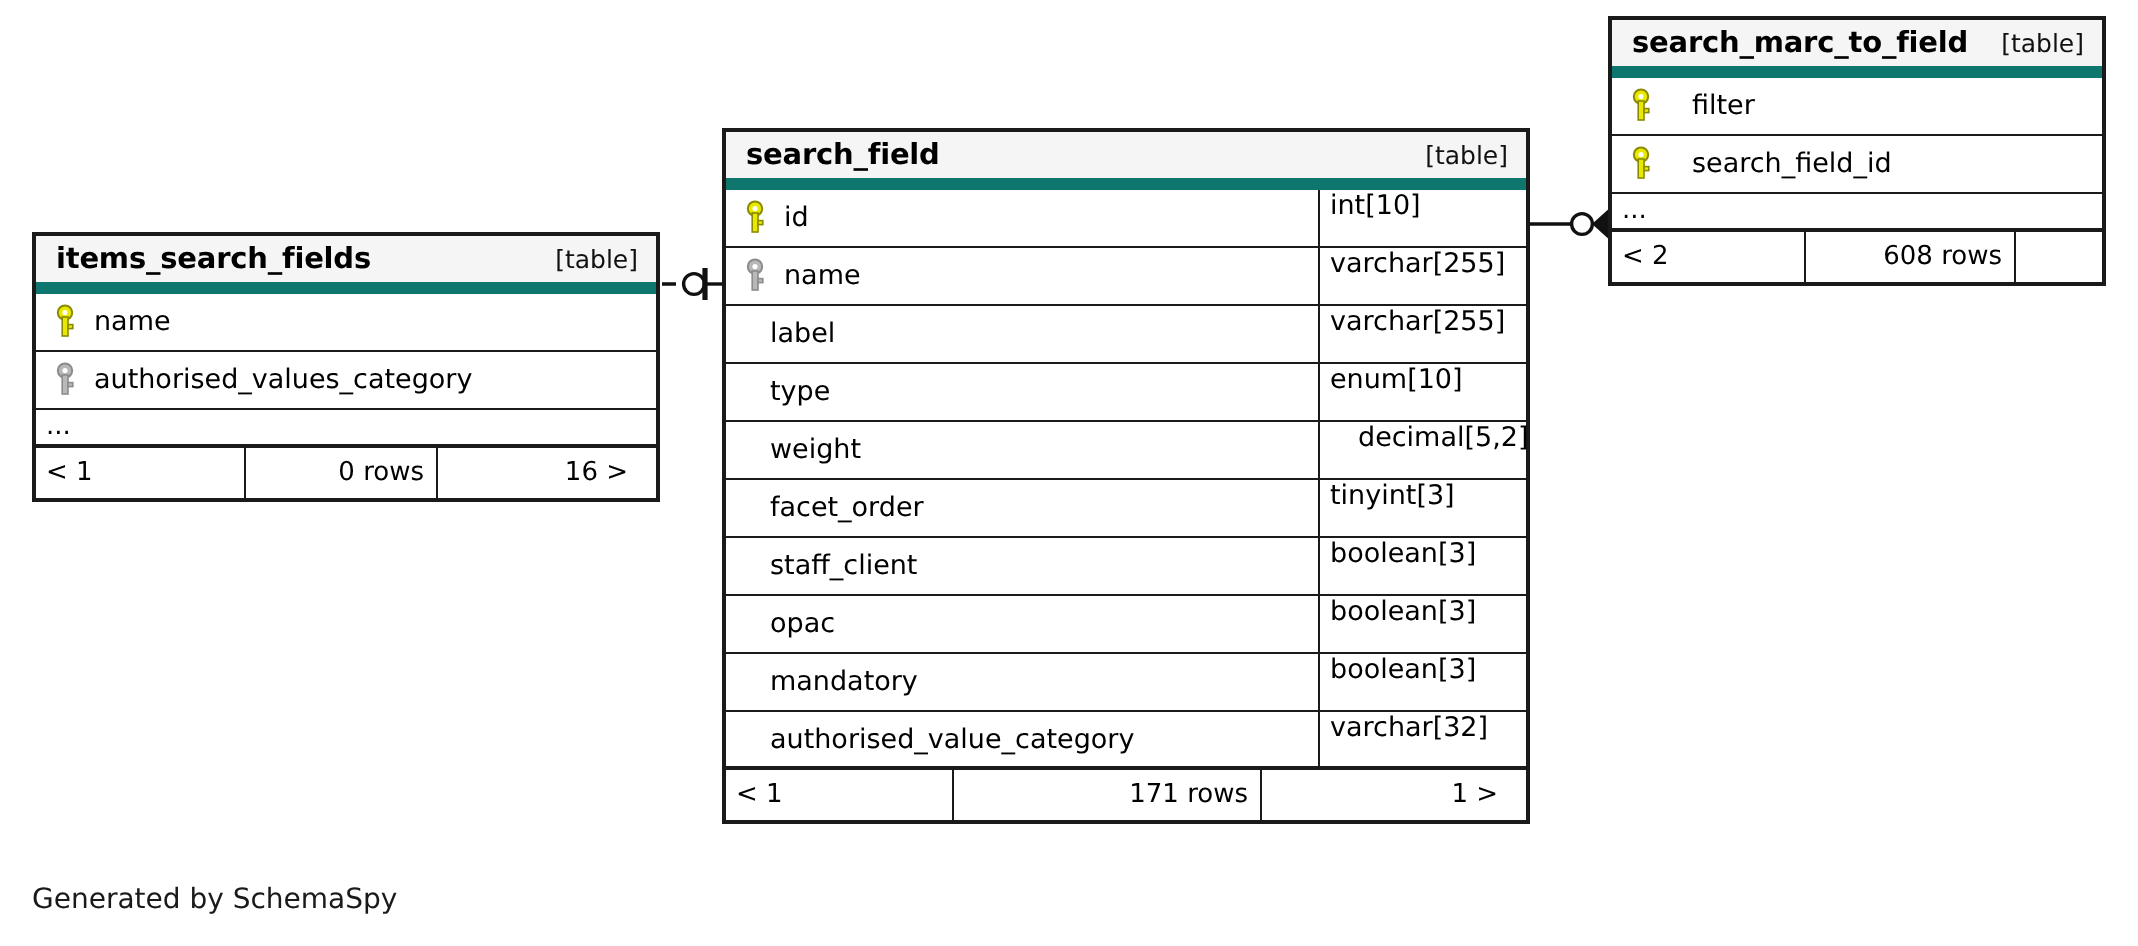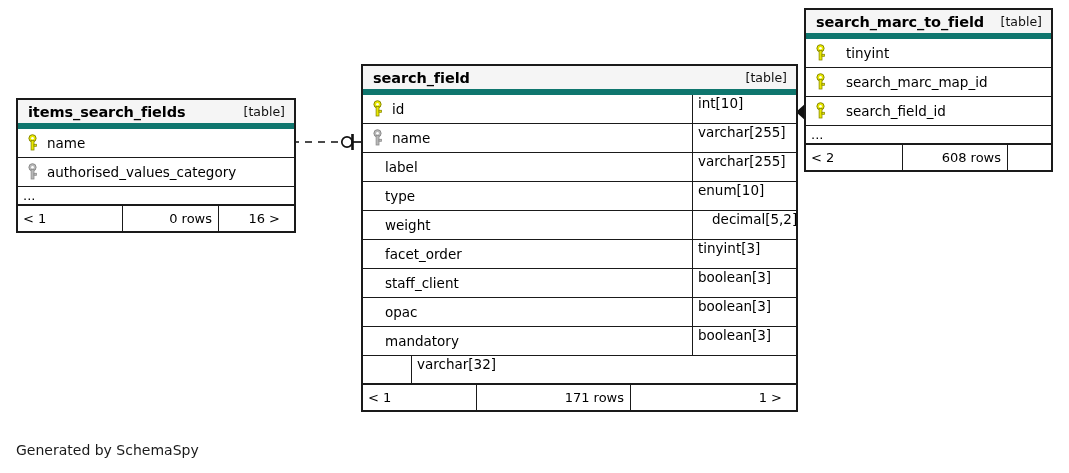--- a/index.html
+++ b/index.html
@@ -156,21 +156,21 @@
     <line x1="60.5" y1="6" x2="60.5" y2="22" stroke="#111111" stroke-width="2.6"></line>
     <line x1="60.5" y1="14" x2="69" y2="14" stroke="#111111" stroke-width="1.7"></line>
   </svg>
 
   <svg class="connector" style="left:734px; top:98px; width:74px; height:28px;" viewBox="0 0 74 28">
     <line x1="0" y1="14" x2="52" y2="14" stroke="#111111" stroke-width="1.7"></line>
     <circle cx="57" cy="14" r="5.2" fill="#ffffff" stroke="#111111" stroke-width="1.7"></circle>
     <polygon points="72,5 72,23 62,14" fill="#111111"></polygon>
   </svg>
 
-  <div class="entity" style="left:16px; top:98px; width:280px;">
+  <div class="entity" style="left:16px; top:116px; width:314px;">
     <div class="entity-header">
       <span class="entity-title">items_search_fields</span>
       <span class="entity-tag">[table]</span>
     </div>
 
     <div class="row">
       <div class="cell-name">
         <svg class="key-icon" viewBox="0 0 15 18">
           <circle cx="7.5" cy="4.3" r="3.6" fill="#e9e900" stroke="#8a8a00" stroke-width="1"></circle>
           <circle cx="7.5" cy="4.3" r="1.3" fill="#ffffff"></circle>
@@ -197,21 +197,21 @@
       <span class="ellipsis-text">...</span>
     </div>
 
     <div class="footer-row">
       <div class="footer-cell left" style="width:104px;">&lt; 1</div>
       <div class="footer-cell mid" style="width:96px;">0 rows</div>
       <div class="footer-cell right" style="flex:1 1 auto;">16 &gt;</div>
     </div>
   </div>
 
-  <div class="entity" style="left:361px; top:64px; width:437px;">
+  <div class="entity" style="left:361px; top:64px; width:404px;">
     <div class="entity-header">
       <span class="entity-title">search_field</span>
       <span class="entity-tag">[table]</span>
     </div>
 
     <div class="row">
       <div class="cell-name">
         <svg class="key-icon" viewBox="0 0 15 18">
           <circle cx="7.5" cy="4.3" r="3.6" fill="#e9e900" stroke="#8a8a00" stroke-width="1"></circle>
           <circle cx="7.5" cy="4.3" r="1.3" fill="#ffffff"></circle>
@@ -297,20 +297,23 @@
     <div class="row">
       <div class="cell-name indent">
         <span class="col-name-text">mandatory</span>
       </div>
       <div class="cell-type" style="width:104px;">
         <span class="col-type-text">boolean[3]</span>
       </div>
     </div>
 
     <div class="row" style="border-bottom:2px solid #1a1a1a;">
+      <div class="cell-name indent">
+        <span class="col-name-text">authorised_value_category</span>
+      </div>
       <div class="cell-type" style="width:104px;margin-left:48px;">
         <span class="col-type-text">varchar[32]</span>
       </div>
     </div>
 
     <div class="footer-row">
       <div class="footer-cell left" style="width:113px;">&lt; 1</div>
       <div class="footer-cell mid" style="width:154px;">171 rows</div>
       <div class="footer-cell right" style="flex:1 1 auto;">1 &gt;</div>
     </div>
@@ -323,35 +326,24 @@
     </div>
 
     <div class="row">
       <div class="cell-name">
         <svg class="key-icon" viewBox="0 0 15 18">
           <circle cx="7.5" cy="4.3" r="3.6" fill="#e9e900" stroke="#8a8a00" stroke-width="1"></circle>
           <circle cx="7.5" cy="4.3" r="1.3" fill="#ffffff"></circle>
           <rect x="6.1" y="6.5" width="2.9" height="9.5" fill="#e9e900" stroke="#8a8a00" stroke-width="0.8"></rect>
           <rect x="9" y="10.3" width="2.4" height="2" fill="#e9e900" stroke="#8a8a00" stroke-width="0.8"></rect>
         </svg>
-        <span class="col-name-text" style="margin-left:11px;">tinyint</span>
-      </div>
-    </div>
-
-    <div class="row">
-      <div class="cell-name">
-        <svg class="key-icon" viewBox="0 0 15 18">
-          <circle cx="7.5" cy="4.3" r="3.6" fill="#e9e900" stroke="#8a8a00" stroke-width="1"></circle>
-          <circle cx="7.5" cy="4.3" r="1.3" fill="#ffffff"></circle>
-          <rect x="6.1" y="6.5" width="2.9" height="9.5" fill="#e9e900" stroke="#8a8a00" stroke-width="0.8"></rect>
-          <rect x="9" y="10.3" width="2.4" height="2" fill="#e9e900" stroke="#8a8a00" stroke-width="0.8"></rect>
-        </svg>
-        <span class="col-name-text" style="margin-left:11px;">search_marc_map_id</span>
-      </div>
-    </div>
+        <span class="col-name-text" style="margin-left:11px;">filter</span>
+      </div>
+    </div>
+
 
     <div class="row">
       <div class="cell-name">
         <svg class="key-icon" viewBox="0 0 15 18">
           <circle cx="7.5" cy="4.3" r="3.6" fill="#e9e900" stroke="#8a8a00" stroke-width="1"></circle>
           <circle cx="7.5" cy="4.3" r="1.3" fill="#ffffff"></circle>
           <rect x="6.1" y="6.5" width="2.9" height="9.5" fill="#e9e900" stroke="#8a8a00" stroke-width="0.8"></rect>
           <rect x="9" y="10.3" width="2.4" height="2" fill="#e9e900" stroke="#8a8a00" stroke-width="0.8"></rect>
         </svg>
         <span class="col-name-text" style="margin-left:11px;">search_field_id</span>

